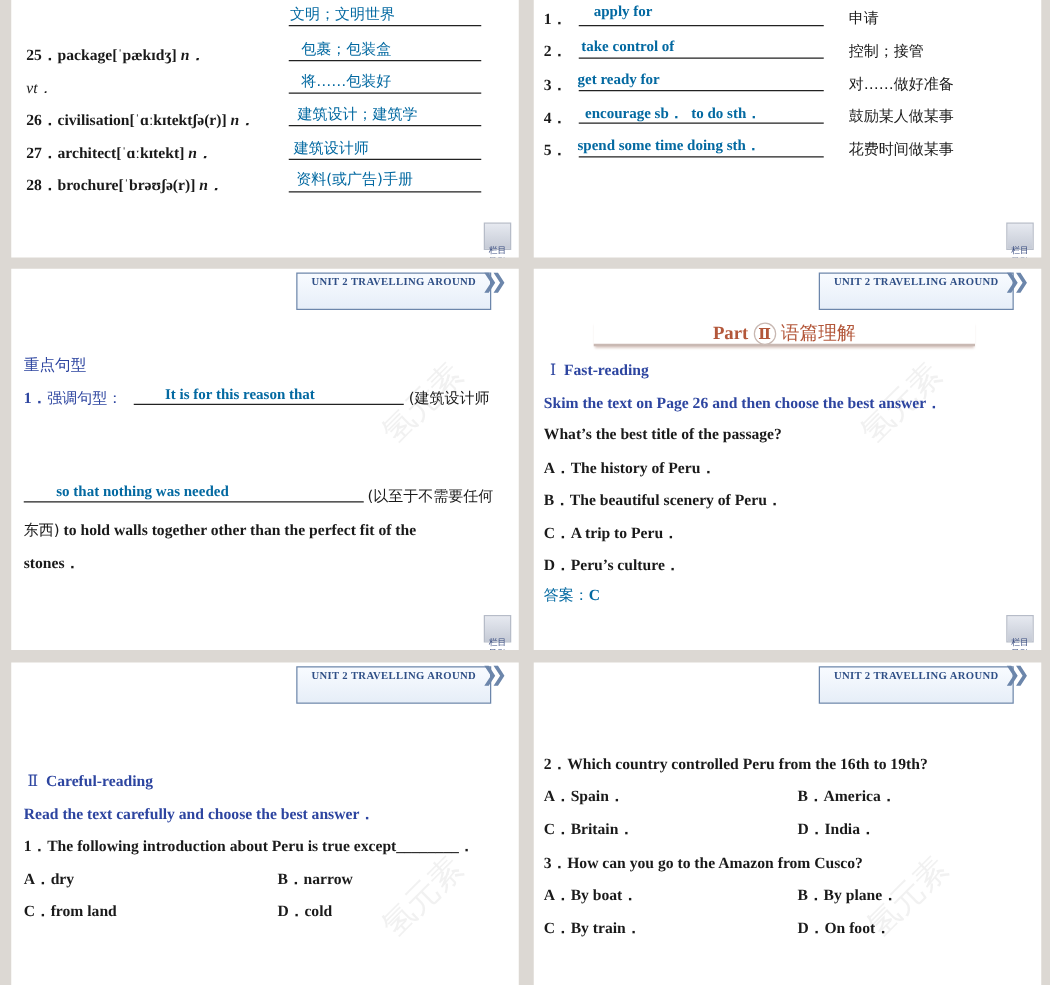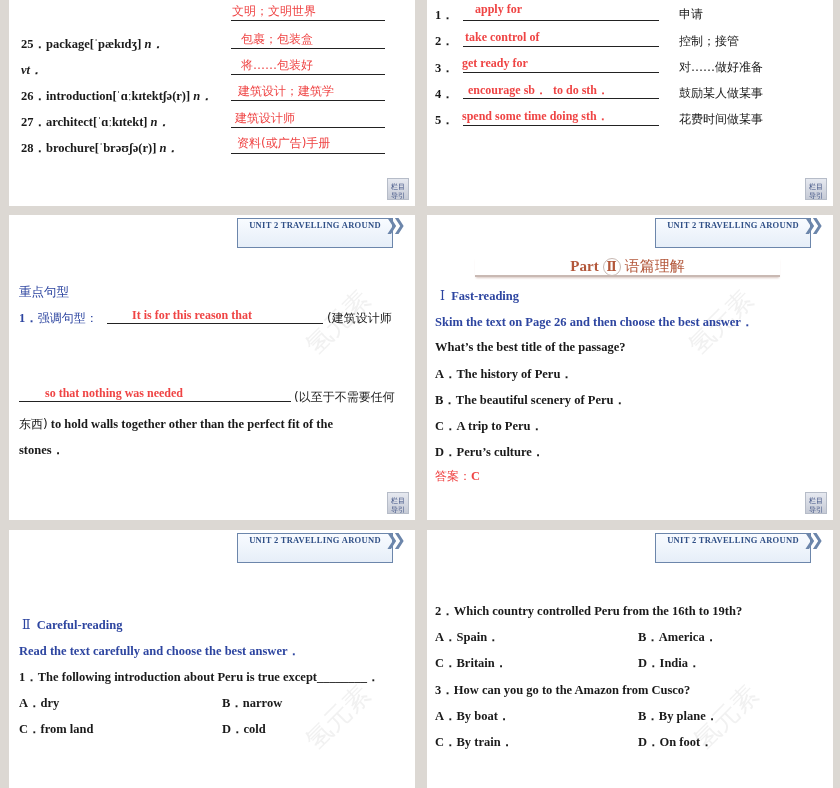--- a/index.html
+++ b/index.html
@@ -7,49 +7,49 @@
   body { position: relative; font-family: "Liberation Serif", "DejaVu Serif", serif; font-weight: bold; color: #1a1a1a; }
   .slide { position: absolute; background: #ffffff; overflow: hidden; }
   .s1 { left: 9px; top: 0; width: 406px; height: 206px; }
   .s2 { left: 427px; top: 0; width: 406px; height: 206px; }
   .s3 { left: 9px; top: 215px; width: 406px; height: 305px; }
   .s4 { left: 427px; top: 215px; width: 406px; height: 305px; }
   .s5 { left: 9px; top: 530px; width: 406px; height: 258px; }
   .s6 { left: 427px; top: 530px; width: 406px; height: 258px; }
   .abs { position: absolute; white-space: nowrap; }
   .t { font-size: 12.5px; }
-  .red { color: #ef4444; }
+  .red { color: #0369a1; }
   .blue { color: #2d45a0; text-align: center; }
   .uline { position: absolute; border-bottom: 1.3px solid #222; }
   .badge { position: absolute; top: 3px; right: 2px; width: 182px; height: 15px; }
   .badge-box { position: absolute; left: 6px; top: 0; width: 156px; height: 30px; border: 1.5px solid #6c86ab; background: linear-gradient(#f8fbff, #e6eef8); font-size: 8.5px; color: #2f4f86; text-align: center; line-height: 12px; letter-spacing: 0.3px; font-family: "Liberation Serif", serif; }
   .badge-arrows { position: absolute; left: 154px; top: -2px; font-size: 16px; color: #6c86ab; font-family: "DejaVu Sans", sans-serif; font-weight: normal; letter-spacing: -6px; line-height: 17px; }
-  .nav-btn { position: absolute; right: 6px; bottom: 6px; width: 22px; height: 22px; background: linear-gradient(#e6e9f0, #c6cbd6); border: 1px solid #b6bcc8; font-size: 7px; line-height: 9px; color: #3a4d80; text-align: center; padding-top: 4px; font-family: "DejaVu Sans", sans-serif; font-weight: normal; }
+  .nav-btn { position: absolute; right: 6px; bottom: 6px; width: 22px; height: 22px; background: linear-gradient(#e6e9f0, #c6cbd6); border: 1px solid #b6bcc8; font-size: 7px; line-height: 9px; color: #3a4d80; text-align: center; padding-top: 17px; font-family: "DejaVu Sans", sans-serif; font-weight: normal; }
   .part-banner { position: absolute; left: 48px; top: 42px; width: 305px; height: 20px; border-bottom: 2px solid #c9b9b3; box-shadow: 0 2px 2px -1px #d9c8c2; text-align: center; font-size: 15px; color: #b3573a; }
   .part-circle { display: inline-block; width: 18px; height: 18px; border: 1.3px solid #c8b8b2; border-radius: 50%; font-size: 12px; line-height: 16px; text-align: center; margin: 0 4px; background: #fff; }
   .part-cn { font-family: "DejaVu Sans", sans-serif; font-weight: normal; color: #b3573a; }
   .cn { font-family: "DejaVu Sans", sans-serif; font-weight: normal; font-size: 12px; }
   .watermark { position: absolute; font-size: 26px; color: rgba(180,180,180,0.18); transform: rotate(-45deg); font-family: "DejaVu Sans", sans-serif; font-weight: normal; }
 </style>
 </head>
 <body>
 
 <div class="slide s1">
   <div class="abs t red cn" style="left:223px;top:3px">文明；文明世界</div>
   <div class="uline" style="left:222px;top:20px;width:154px"></div>
 
   <div class="abs t" style="left:12px;top:36px"><span>25．</span><span>package[ˈpækɪdʒ]</span> <i>n．</i></div>
   <div class="abs t red cn" style="left:232px;top:31px">包裹；包装盒</div>
   <div class="uline" style="left:222px;top:48px;width:154px"></div>
 
-  <div class="abs t" style="left:12px;top:62px;font-weight:bold"><i>vt．</i></div>
+  <div class="abs t" style="left:12px;top:62px;font-weight:normal"><i>vt．</i></div>
   <div class="abs t red cn" style="left:232px;top:57px">将……包装好</div>
   <div class="uline" style="left:222px;top:74px;width:154px"></div>
 
-  <div class="abs t" style="left:12px;top:88px"><span>26．</span><span>introduction[ˈɑːkɪtektʃə(r)]</span> <i>n．</i></div>
+  <div class="abs t" style="left:12px;top:88px"><span>26．</span><span>civilisation[ˈɑːkɪtektʃə(r)]</span> <i>n．</i></div>
   <div class="abs t red cn" style="left:229px;top:83px">建筑设计；建筑学</div>
   <div class="uline" style="left:222px;top:100px;width:154px"></div>
 
   <div class="abs t" style="left:12px;top:114px"><span>27．</span><span>architect[ˈɑːkɪtekt]</span> <i>n．</i></div>
   <div class="abs t red cn" style="left:226px;top:110px">建筑设计师</div>
   <div class="uline" style="left:222px;top:127px;width:154px"></div>
 
   <div class="abs t" style="left:12px;top:140px"><span>28．</span><span>brochure[ˈbrəʊʃə(r)]</span> <i>n．</i></div>
   <div class="abs t red cn" style="left:228px;top:135px">资料(或广告)手册</div>
   <div class="uline" style="left:222px;top:153px;width:154px"></div>

